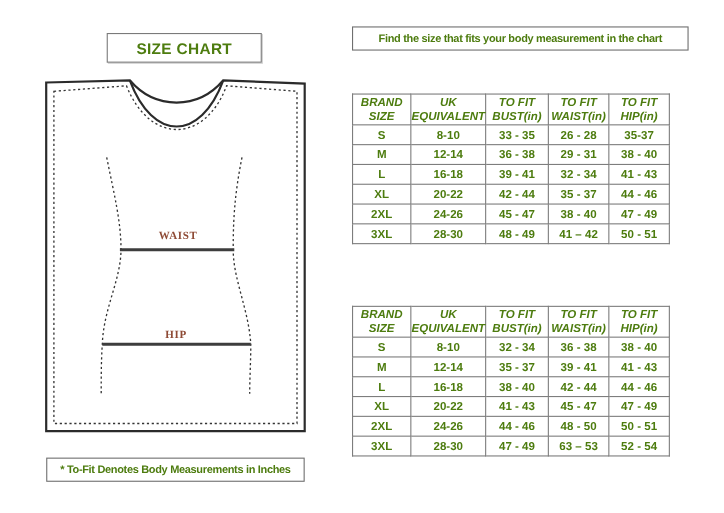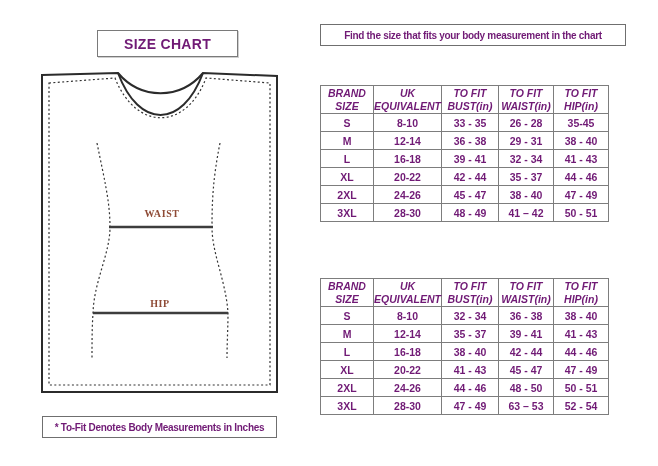--- a/index.html
+++ b/index.html
@@ -1,19 +1,19 @@
 <!DOCTYPE html>
 <html><head>
 <meta charset="utf-8">
 <style>
   * { margin:0; padding:0; box-sizing:border-box; }
   html,body { background:#ffffff; }
   .canvas {
     position:relative; width:658px; height:466px; background:#ffffff;
-    font-family:"Liberation Sans", sans-serif; color:#701a75; overflow:hidden;
+    font-family:"Liberation Sans", sans-serif; color:#4d7c0f; overflow:hidden;
   }
   .box {
     position:absolute; border:1px solid #6f6f6f; background:#fff;
     display:flex; align-items:center; justify-content:center; font-weight:bold;
   }
   .title-box { left:97px; top:30px; width:141px; height:27px; font-size:14px;
     letter-spacing:.3px; border-color:#7a7a7a; box-shadow:1px 1px 0 #cfcfcf; }
   .instruction-box { left:320px; top:24px; width:306px; height:22px; font-size:10px;
     letter-spacing:-0.3px; white-space:nowrap; }
   .kaftan-title-box { left:408px; top:56px; width:127px; height:21px; font-size:11px; }
@@ -84,21 +84,21 @@
           <th>TO FIT
 HIP(in)</th>
         </tr>
     </thead>
     <tbody>
         <tr>
           <td>S</td>
           <td>8-10</td>
           <td>33 - 35</td>
           <td>26 - 28</td>
-          <td>35-45</td>
+          <td>35-37</td>
         </tr>
         <tr>
           <td>M</td>
           <td>12-14</td>
           <td>36 - 38</td>
           <td>29 - 31</td>
           <td>38 - 40</td>
         </tr>
         <tr>
           <td>L</td>

